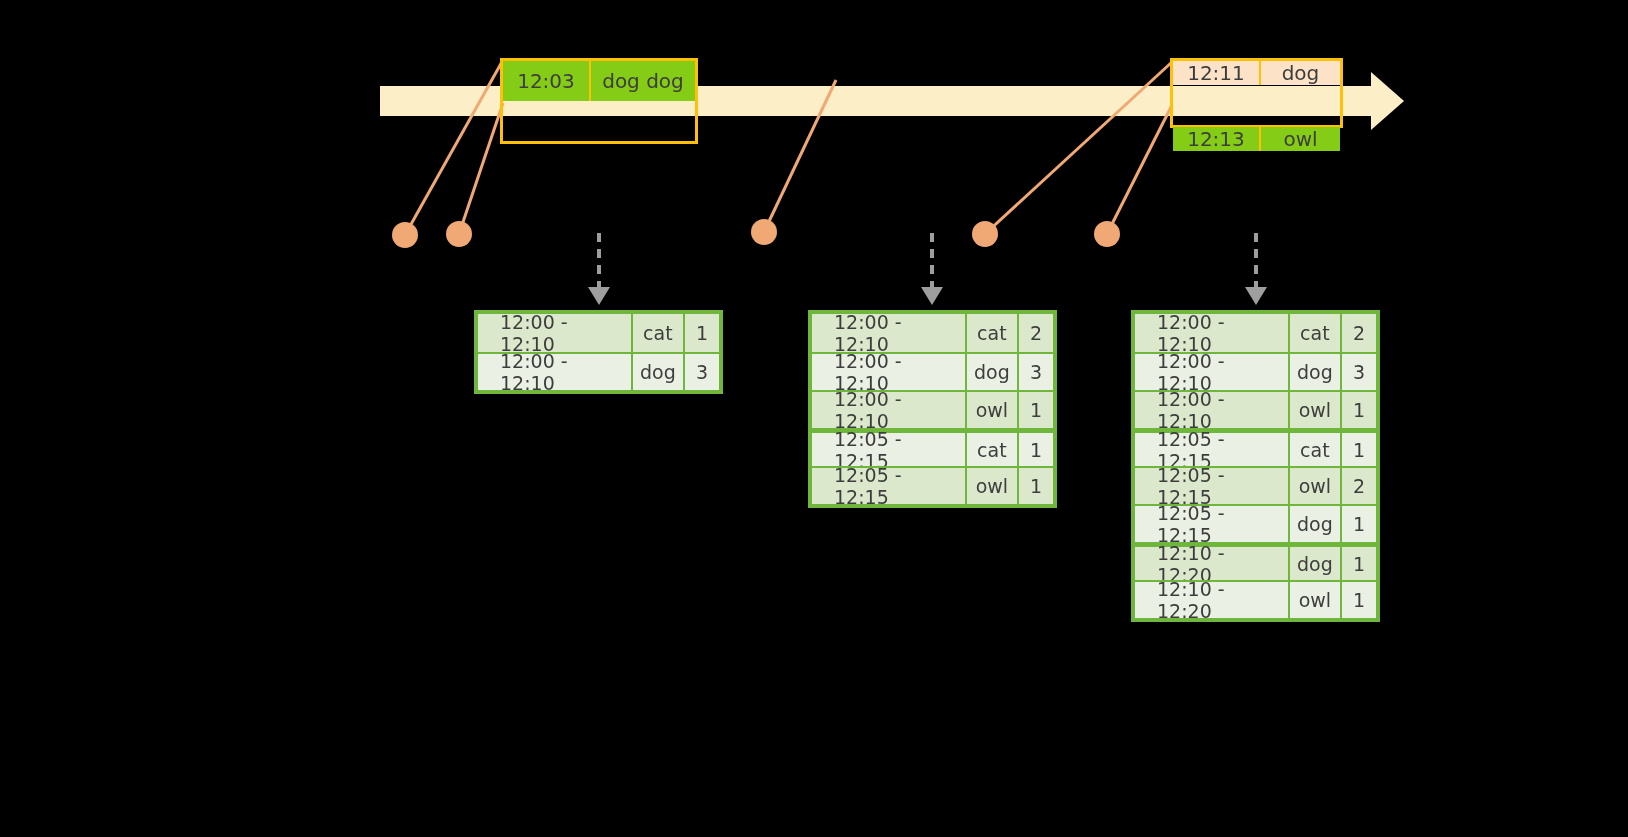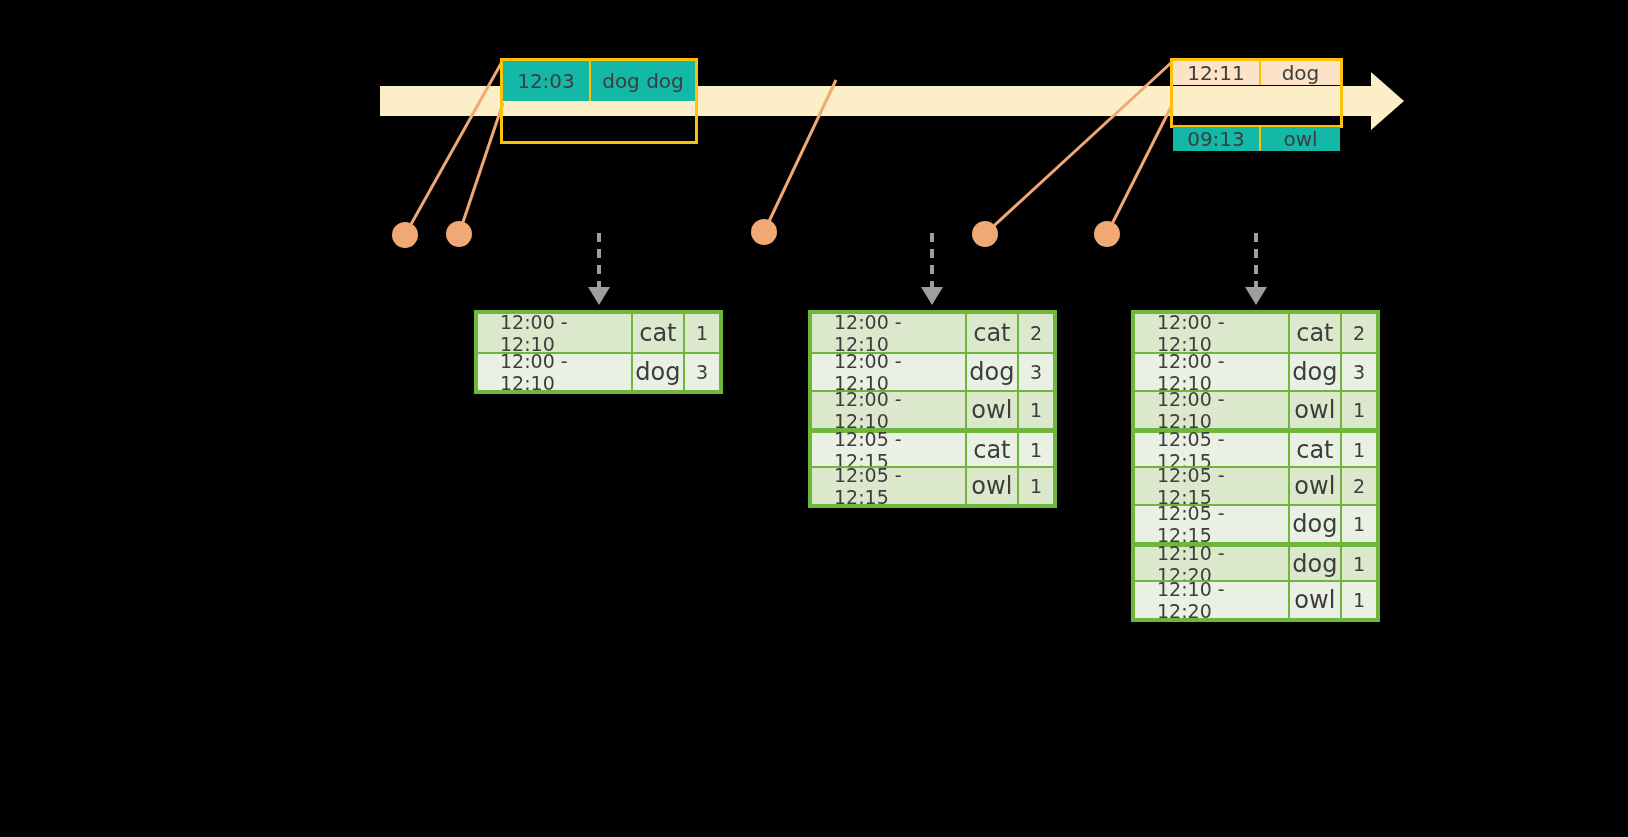--- a/index.html
+++ b/index.html
@@ -31,21 +31,21 @@
     box-sizing:border-box;
     display:flex;flex-direction:column;
   }
   .evt-row{
     display:flex;
     height:40px;
     box-sizing:border-box;
   }
   .evt-row + .evt-row{border-top:2px solid #FFC107;}
   .evt-row.shade{background:#FCE2C6;}
-  .evt-row.light{background:#14b8a6;}
+  .evt-row.light{background:#84cc16;}
   .evt-time{
     width:88px;
     display:flex;align-items:center;justify-content:center;
     font-size:20px;color:#3d3d3d;
     border-right:2px solid #FFC107;
     box-sizing:border-box;
   }
   .evt-words{
     flex:1;
     display:flex;align-items:center;justify-content:center;
@@ -77,21 +77,21 @@
     width:auto;
     display:flex;align-items:center;justify-content:center;
     font-size:19px;color:#3d3d3d;
     border-right:2px solid #6FB63C;
     box-sizing:border-box;
     padding:0 22px;
     min-width:150px;
   }
   .res-word{
     display:flex;align-items:center;justify-content:center;
-    font-size:24px;color:#3d3d3d;
+    font-size:19px;color:#3d3d3d;
     border-right:2px solid #6FB63C;
     box-sizing:border-box;
     width:62px;
   }
   .res-count{
     display:flex;align-items:center;justify-content:center;
     font-size:19px;color:#3d3d3d;
     box-sizing:border-box;
     width:40px;
   }
@@ -136,21 +136,21 @@
     </div>
   </div>
 
 
   <div class="evt-box" style="left:1170px;top:58px;width:173px;height:70px;gap:40px;">
     <div class="evt-row shade">
       <div class="evt-time">12:11</div>
       <div class="evt-words">dog</div>
     </div>
     <div class="evt-row light">
-      <div class="evt-time">09:13</div>
+      <div class="evt-time">12:13</div>
       <div class="evt-words">owl</div>
     </div>
   </div>
 
   <div id="tables-host">
       <div class="res-table" style="left: 474px; top: 310px; width: 249px;">
         <div class="res-row shade">
           <div class="res-win">12:00 - 12:10</div>
           <div class="res-word">cat</div>
           <div class="res-count">1</div>

